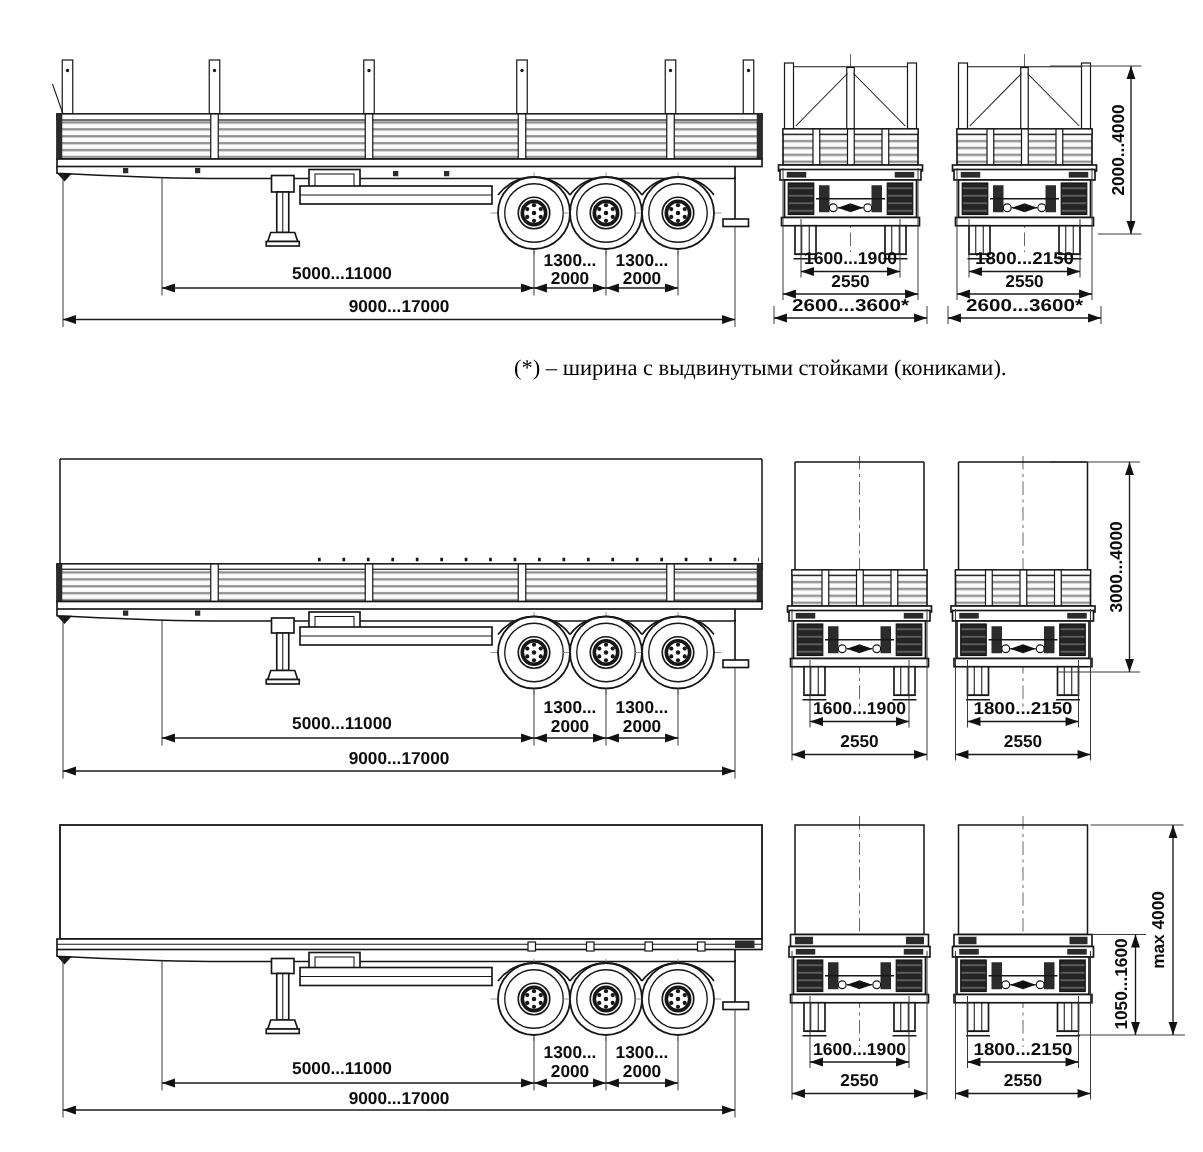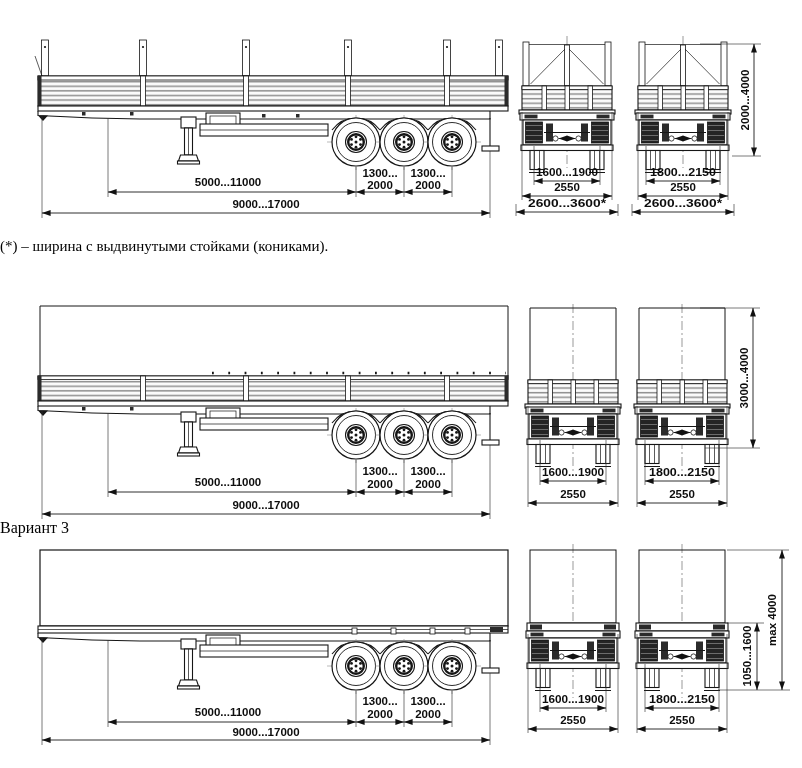--- a/index.html
+++ b/index.html
@@ -1,19 +1,19 @@
 <!DOCTYPE html>
 <html><head>
 <meta charset="utf-8">
 <style>
   *{margin:0;padding:0;box-sizing:border-box}
   html,body{background:#fff}
   body{width:802px;height:768px;position:relative;font-family:"Liberation Sans",sans-serif}
   #canvas{position:absolute;left:0;top:0;width:802px;height:768px;background:#fff;overflow:hidden}
-  .caption{position:absolute;left:0;width:671px;text-align:left;font-family:"Liberation Serif",serif;color:#000}
+  .caption{position:absolute;left:0;width:671px;text-align:right;font-family:"Liberation Serif",serif;color:#000}
   #note-line{top:238px;font-size:15px}
   #title-v2{top:283px;font-size:16px}
   #title-v3{top:519px;font-size:16px}
   svg{position:absolute;left:0;overflow:visible;display:block}
   #svg-v1{top:0}
   #svg-v2{top:300px}
   #svg-v3{top:540px}
   .ln{fill:none;stroke:#161616;stroke-width:1.1}
   .lnt{fill:none;stroke:#161616;stroke-width:.7}
   .fw{fill:#fff;stroke:#161616;stroke-width:1.1}
@@ -306,21 +306,20 @@
     </g>
 
     <g>
       <line x1="700" y1="8" x2="760" y2="8" class="ext"></line>
       <line x1="705" y1="148" x2="760" y2="148" class="ext"></line>
       <line x1="753" y1="8" x2="753" y2="148" class="dim" marker-start="url(#arr)" marker-end="url(#arr)"></line>
       <text class="d" transform="translate(748,78) rotate(-90)">3000...4000</text>
     </g>
   </svg>
 
-  <div id="title-v3" class="caption">Вариант 3</div>
 
   <svg id="svg-v3" width="802" height="228" viewBox="0 0 802 228">
     <g>
       <rect x="40" y="10" width="468" height="76" fill="#fff" stroke="#161616" stroke-width="1.2"></rect>
       <rect x="38" y="86" width="470" height="7" class="fw"></rect>
       <line x1="38" y1="89.5" x2="508" y2="89.5" class="lnt"></line>
       <rect x="490" y="87" width="13" height="5" class="dk"></rect>
       <rect x="352" y="88" width="5" height="6" class="fwt"></rect>
       <rect x="391" y="88" width="5" height="6" class="fwt"></rect>
       <rect x="430" y="88" width="5" height="6" class="fwt"></rect>

